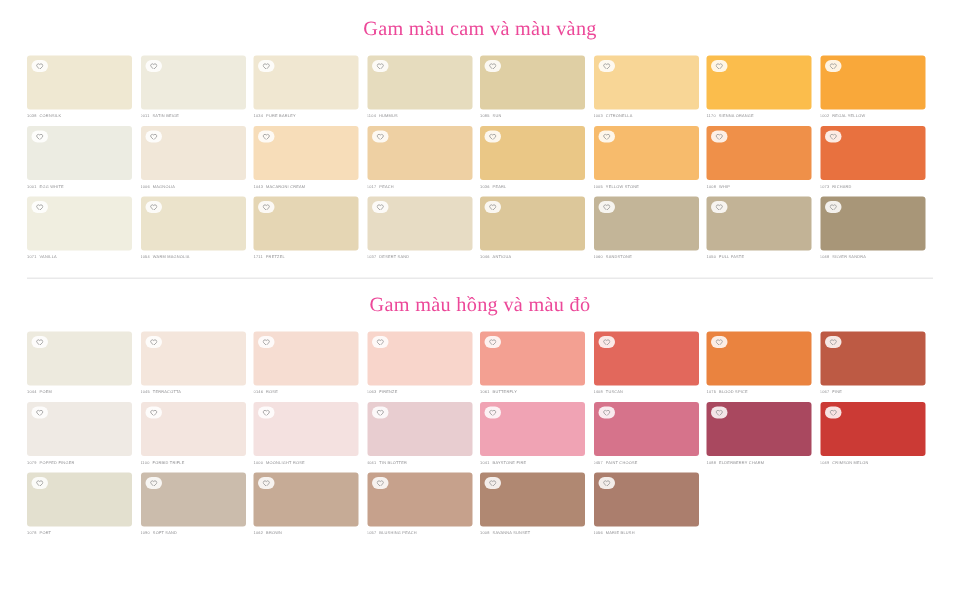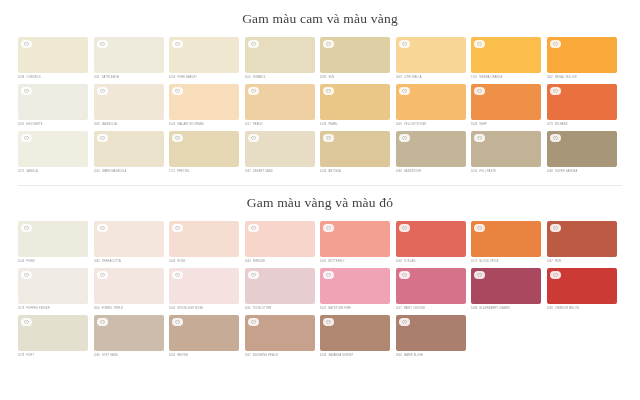--- a/index.html
+++ b/index.html
@@ -23,21 +23,21 @@
 
   
   .section {
     width: 640px;
   }
   .section-title {
     text-align: center;
     font-family: "Liberation Serif", serif;
     font-size: 13.5px;
     font-weight: 400;
-    color: #404040;
+    color: #ec4899;
     letter-spacing: 0.2px;
     margin: 0;
     padding: 0;
     border-radius: 17px;
   }
   #section-1 .section-title {
     padding-top: 11px;
     padding-bottom: 10px;
   }
   #section-2 .section-title {
@@ -349,21 +349,21 @@
             </div>
           </div>
           <div class="caption"><span class="code">1048</span><span class="cname">SILVER SANDRA</span></div>
         </div>
       </div>
   </div>
 
   <div class="divider"></div>
 
   <div class="section" id="section-2">
-    <h2 class="section-title">Gam màu vàng và màu đỏ</h2>
+    <h2 class="section-title">Gam màu hồng và màu đỏ</h2>
     <div class="grid">
         <div class="cell">
           <div class="swatch" style="background: rgb(237, 234, 222);">
             <div class="fav">
               <svg width="5" height="4.5" viewBox="0 0 12 11" aria-hidden="true">
                 <path d="M6 10.2 1.6 5.9A2.7 2.7 0 0 1 6 2.5a2.7 2.7 0 0 1 4.4 3.4L6 10.2z" fill="none" stroke="#9a9a9a" stroke-width="1.4"></path>
               </svg>
             </div>
           </div>
           <div class="caption"><span class="code">1044</span><span class="cname">POEM</span></div>

